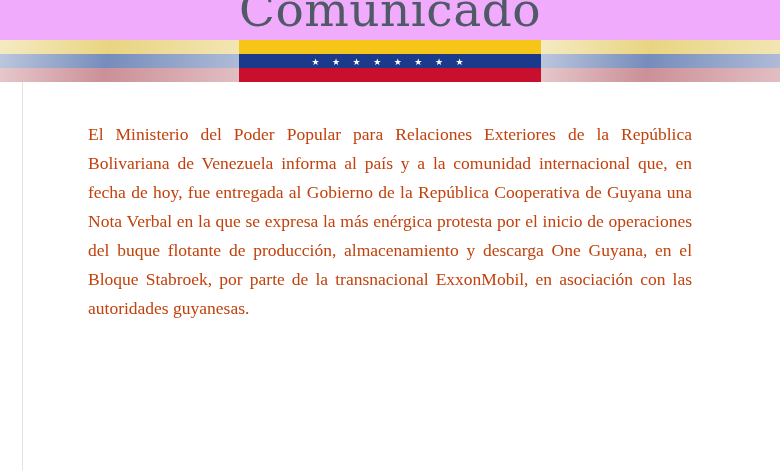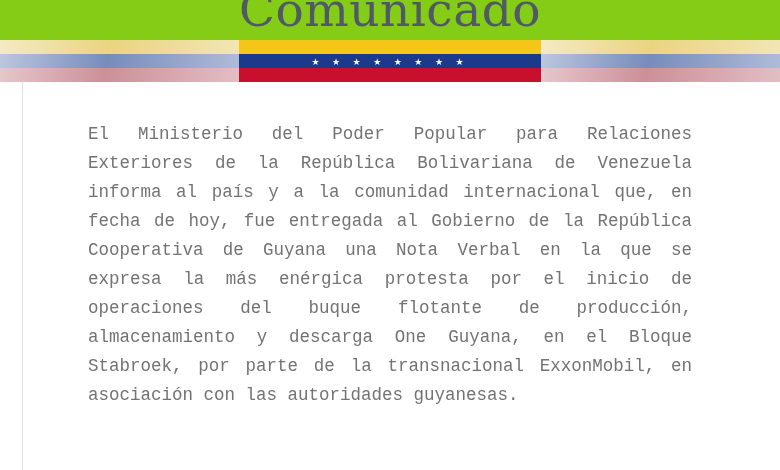--- a/index.html
+++ b/index.html
@@ -19,21 +19,21 @@
     height: 470px;
     background: #ffffff;
     overflow: hidden;
   }
 
   
   .header {
     position: relative;
     width: 100%;
     height: 40px;
-    background: #84cc16;
+    background: #f0abfc;
     overflow: hidden;
   }
   .header-title {
     position: absolute;
     left: 0;
     right: 0;
     top: -18px;
     text-align: center;
     font-size: 47px;
     font-weight: 400;
@@ -121,23 +121,23 @@
   .content {
     position: absolute;
     left: 88px;
     right: 88px;
     top: 38px;
   }
   .para {
     margin: 0 0 24px 0;
     font-size: 17.5px;
     line-height: 29px;
-    color: #737373;
+    color: #c2410c;
     text-align: justify;
-    font-family: Liberation Mono, monospace;
+    font-family: Liberation Serif, serif;
   }
   .para:last-child { margin-bottom: 0; }
 </style>
 </head>
 <body>
 
 <div class="page">
 
   <div class="header">
     <div class="header-title">Comunicado</div>

